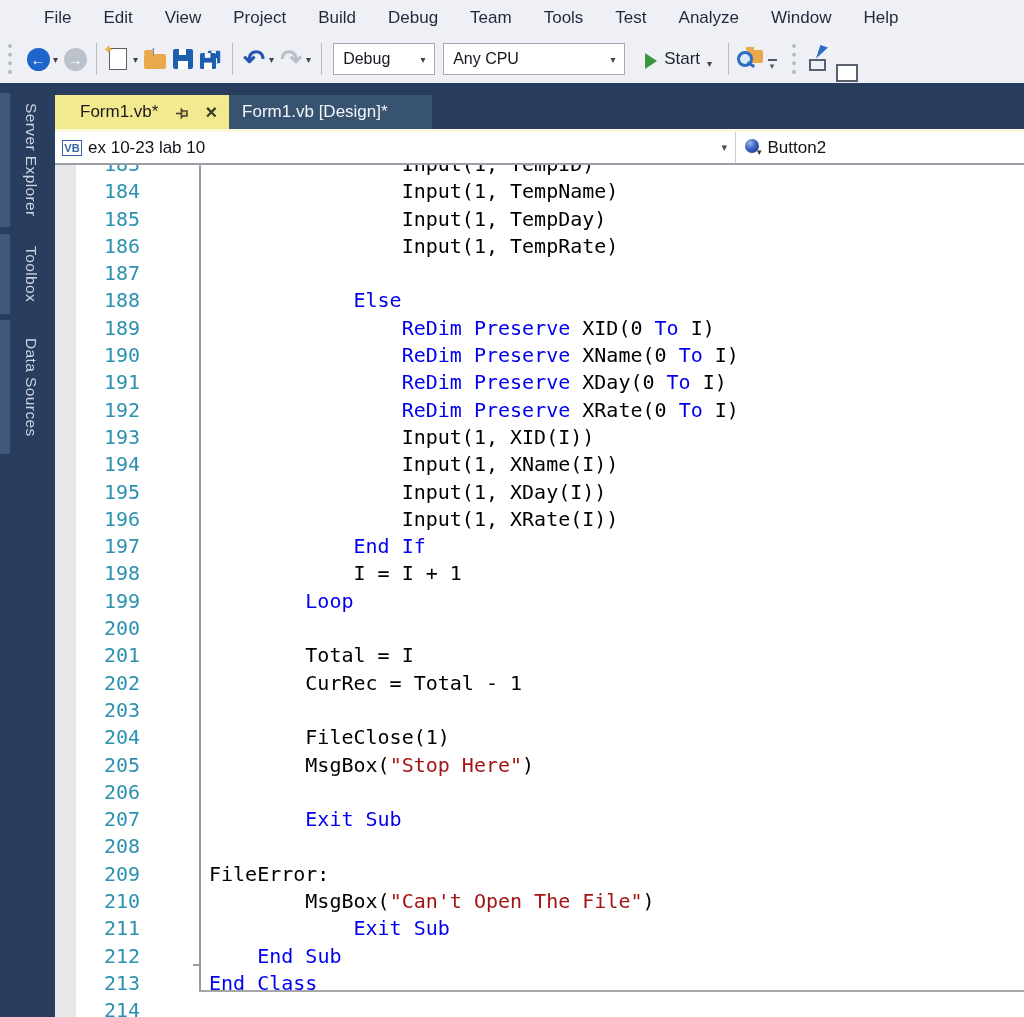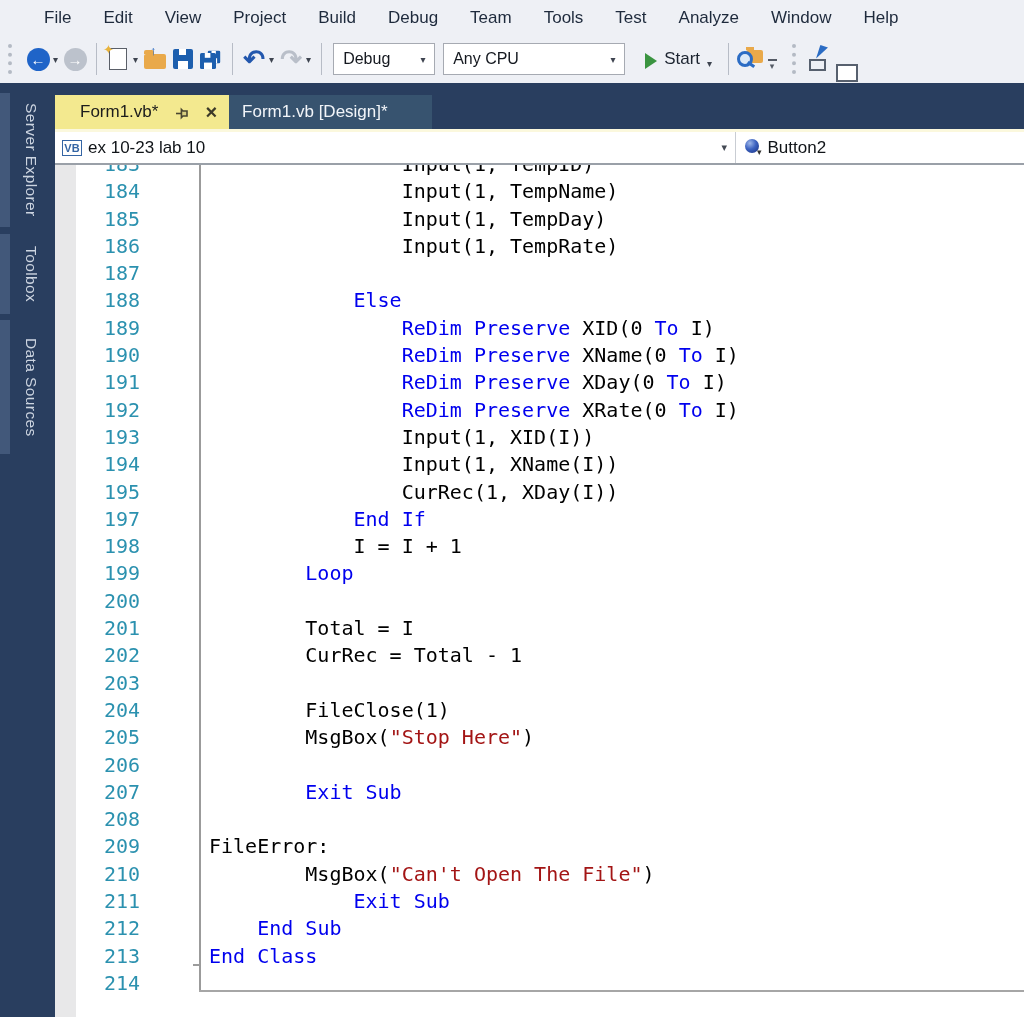--- a/index.html
+++ b/index.html
@@ -258,21 +258,22 @@
       <div class="crow"><span class="ln">185</span><span class="code"><span>                </span><span class="tok-p">Input(1, TempDay)</span></span></div>
       <div class="crow"><span class="ln">186</span><span class="code"><span>                </span><span class="tok-p">Input(1, TempRate)</span></span></div>
       <div class="crow"><span class="ln">187</span><span class="code"><span></span></span></div>
       <div class="crow"><span class="ln">188</span><span class="code"><span>            </span><span class="tok-k">Else</span></span></div>
       <div class="crow"><span class="ln">189</span><span class="code"><span>                </span><span class="tok-k">ReDim</span><span class="tok-p"> </span><span class="tok-k">Preserve</span><span class="tok-p"> XID(0 </span><span class="tok-k">To</span><span class="tok-p"> I)</span></span></div>
       <div class="crow"><span class="ln">190</span><span class="code"><span>                </span><span class="tok-k">ReDim</span><span class="tok-p"> </span><span class="tok-k">Preserve</span><span class="tok-p"> XName(0 </span><span class="tok-k">To</span><span class="tok-p"> I)</span></span></div>
       <div class="crow"><span class="ln">191</span><span class="code"><span>                </span><span class="tok-k">ReDim</span><span class="tok-p"> </span><span class="tok-k">Preserve</span><span class="tok-p"> XDay(0 </span><span class="tok-k">To</span><span class="tok-p"> I)</span></span></div>
       <div class="crow"><span class="ln">192</span><span class="code"><span>                </span><span class="tok-k">ReDim</span><span class="tok-p"> </span><span class="tok-k">Preserve</span><span class="tok-p"> XRate(0 </span><span class="tok-k">To</span><span class="tok-p"> I)</span></span></div>
       <div class="crow"><span class="ln">193</span><span class="code"><span>                </span><span class="tok-p">Input(1, XID(I))</span></span></div>
       <div class="crow"><span class="ln">194</span><span class="code"><span>                </span><span class="tok-p">Input(1, XName(I))</span></span></div>
-      <div class="crow"><span class="ln">195</span><span class="code"><span>                </span><span class="tok-p">CurRec(1, XDay(I))</span></span></div>
+      <div class="crow"><span class="ln">195</span><span class="code"><span>                </span><span class="tok-p">Input(1, XDay(I))</span></span></div>
+      <div class="crow"><span class="ln">196</span><span class="code"><span>                </span><span class="tok-p">Input(1, XRate(I))</span></span></div>
       <div class="crow"><span class="ln">197</span><span class="code"><span>            </span><span class="tok-k">End If</span></span></div>
       <div class="crow"><span class="ln">198</span><span class="code"><span>            </span><span class="tok-p">I = I + 1</span></span></div>
       <div class="crow"><span class="ln">199</span><span class="code"><span>        </span><span class="tok-k">Loop</span></span></div>
       <div class="crow"><span class="ln">200</span><span class="code"><span></span></span></div>
       <div class="crow"><span class="ln">201</span><span class="code"><span>        </span><span class="tok-p">Total = I</span></span></div>
       <div class="crow"><span class="ln">202</span><span class="code"><span>        </span><span class="tok-p">CurRec = Total - 1</span></span></div>
       <div class="crow"><span class="ln">203</span><span class="code"><span></span></span></div>
       <div class="crow"><span class="ln">204</span><span class="code"><span>        </span><span class="tok-p">FileClose(1)</span></span></div>
       <div class="crow"><span class="ln">205</span><span class="code"><span>        </span><span class="tok-p">MsgBox(</span><span class="tok-s">"Stop Here"</span><span class="tok-p">)</span></span></div>
       <div class="crow"><span class="ln">206</span><span class="code"><span></span></span></div>

